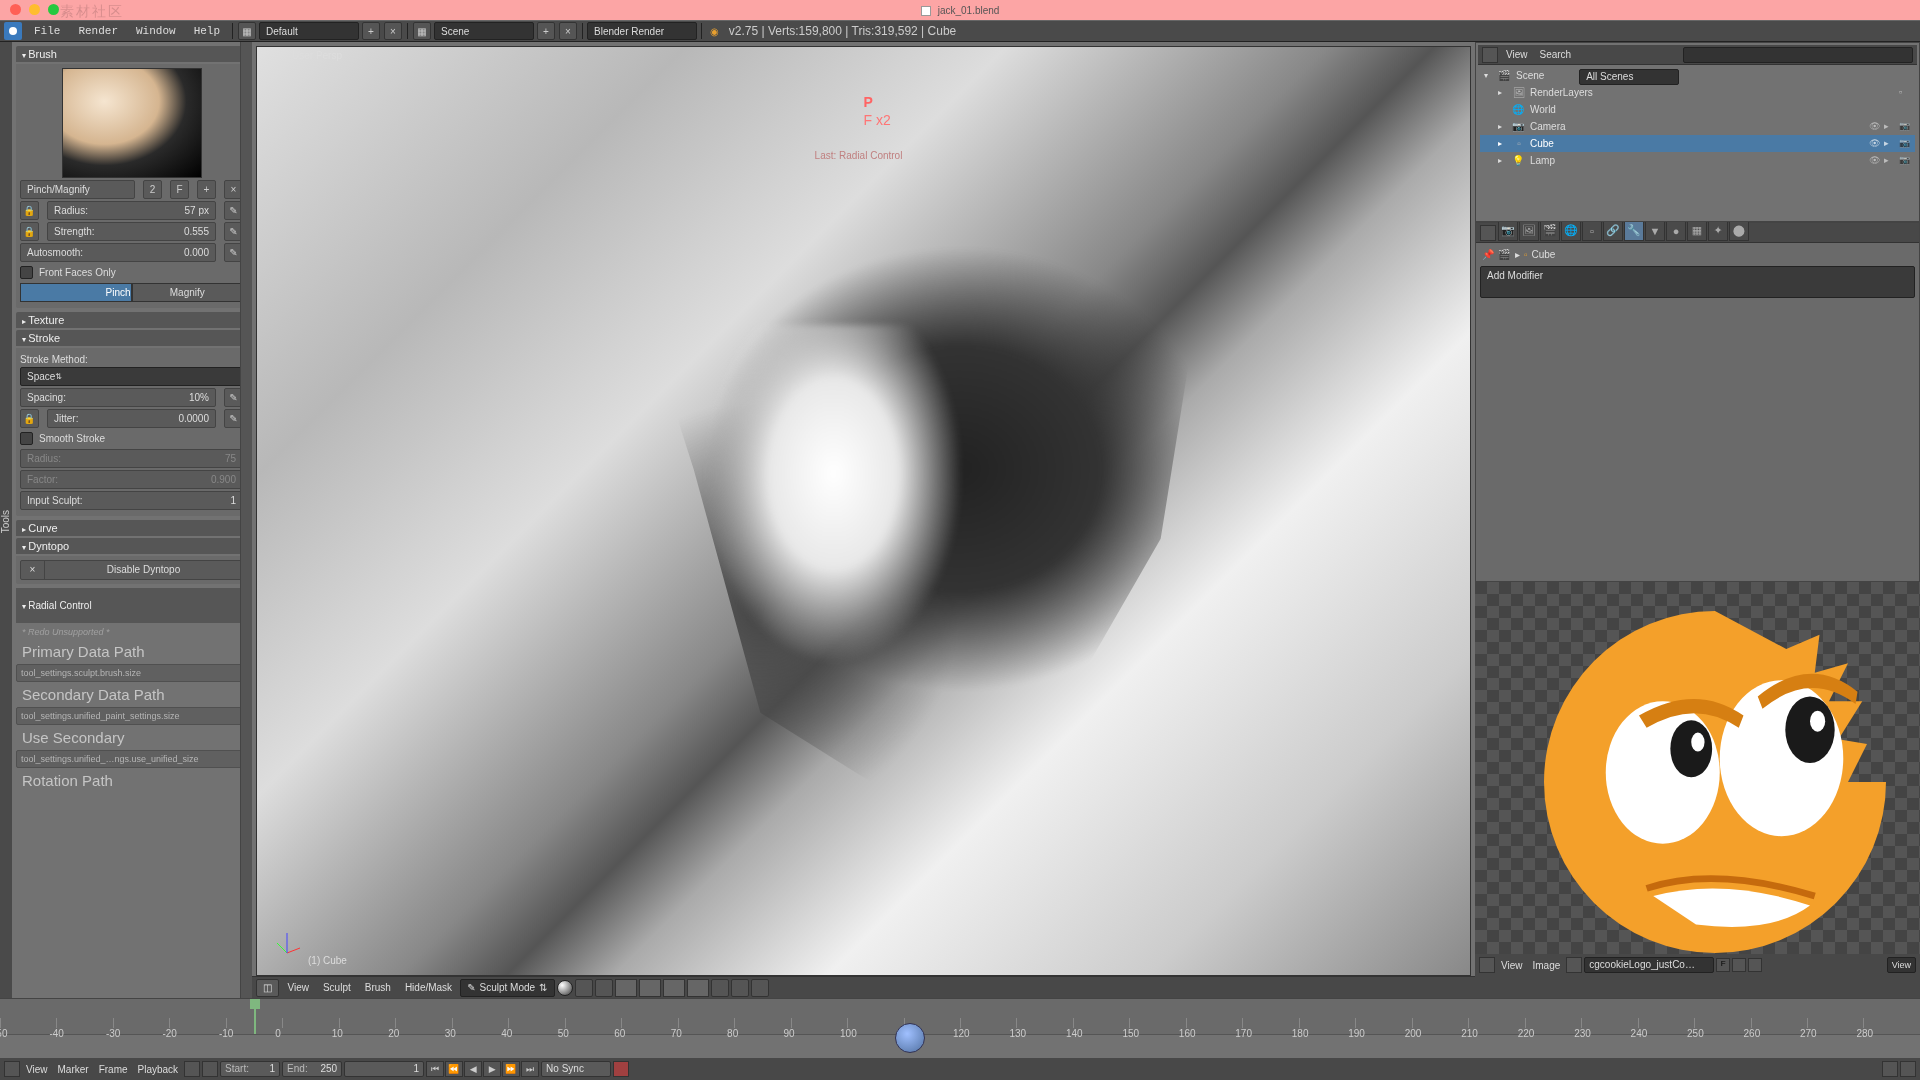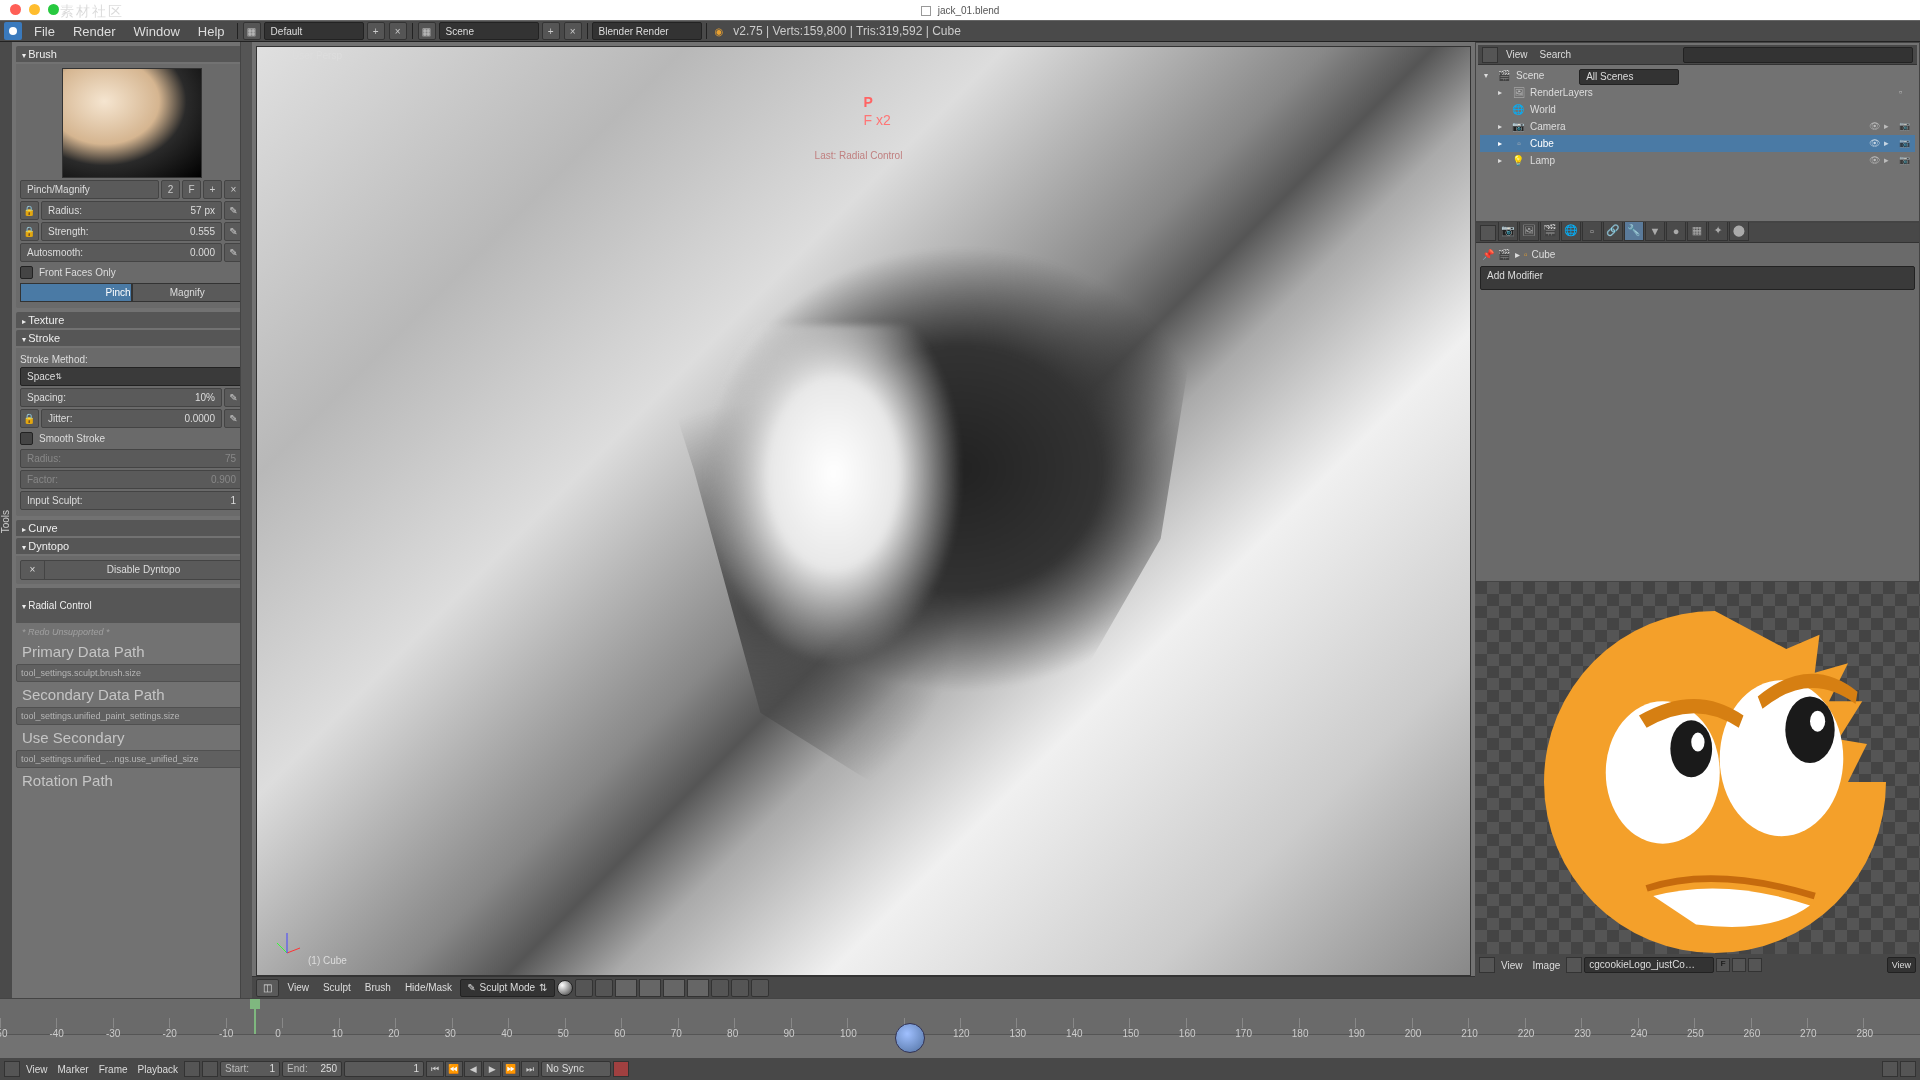--- a/index.html
+++ b/index.html
@@ -1,45 +1,45 @@
 <!DOCTYPE html>
 <html><head>
 <meta charset="utf-8">
 <style>
 * { margin:0; padding:0; box-sizing:border-box; font-family:Arial,Helvetica,sans-serif; font-size:10px; user-select:none; }
 body { background:#a0a0a0; width:1920px; height:1080px; overflow:hidden; position:relative; }
 .mac-traffic { position:absolute; top:4px; left:10px; display:flex; gap:8px; }
 .mac-traffic span { width:11px; height:11px; border-radius:50%; display:block; }
 .mac-red { background:#ff5f56; } .mac-yellow { background:#ffbd2e; } .mac-green { background:#27c93f; }
-.titlebar { position:absolute; top:0; left:0; right:0; height:20px; background:#ffffff; text-align:center; line-height:20px; color:#555; font-size:11px; }
+.titlebar { position:absolute; top:0; left:0; right:0; height:20px; background:#fca5a5; text-align:center; line-height:20px; color:#555; font-size:11px; }
 .titlebar .doc-icon { display:inline-block; width:10px; height:10px; border:1px solid #999; background:#fff; margin-right:4px; vertical-align:middle; }
 .watermark { position:absolute; top:3px; left:60px; font-size:14px; color:rgba(0,0,0,0.15); letter-spacing:2px; }
 
 .menubar { position:absolute; top:20px; left:0; right:0; height:22px; background:#4a4a4a; display:flex; align-items:center; padding:0 4px; gap:2px; border-top:1px solid #666; border-bottom:1px solid #222; }
 .menubar .logo { width:18px; height:18px; background:#3a7abd; border-radius:2px; margin-right:2px; position:relative; }
 .menubar .logo::after { content:""; position:absolute; width:8px; height:8px; background:#fff; border-radius:50%; top:5px; left:5px; }
-.menubar .menu-item { color:#ddd; padding:2px 8px; cursor:pointer; font-size:13px; }
+.menubar .menu-item { color:#ddd; padding:2px 8px; cursor:pointer; font-size:11px;font-family:Liberation Mono, monospace; }
 .menubar .sep { width:1px; height:16px; background:#222; margin:0 2px; }
 .menubar .dd { background:#333; border:1px solid #222; color:#ddd; padding:2px 6px; border-radius:2px; height:18px; display:flex; align-items:center; }
 .menubar .btn-sq { width:18px; height:18px; background:#555; border:1px solid #333; border-radius:2px; margin:0 1px; display:flex; align-items:center; justify-content:center; color:#ccc; }
 .menubar .stats { color:#ccc; font-size:12px; margin-left:8px; }
 
 .main { position:absolute; top:42px; left:0; right:0; bottom:0; display:grid; grid-template-columns:12px 240px 1fr 445px; grid-template-rows:1fr 60px 22px; background:#b91c1c; }
 
 .side-tabs { grid-row:1; grid-column:1; background:#4a4a4a; writing-mode:vertical-lr; font-size:9px; color:#ccc; padding-top:4px; display:flex; flex-direction:column; gap:8px; align-items:center; }
 .side-tabs span { transform:rotate(180deg); padding:4px 0; }
 
 .left-panel { grid-row:1; grid-column:2; background:#727272; overflow:hidden; padding:4px; border-right:1px solid #555; position:relative; }
 .left-panel::after { content:""; position:absolute; right:0; top:0; bottom:0; width:10px; background:#555; border-left:1px solid #444; }
 .panel-header { background:#565656; color:#eee; padding:2px 6px; font-size:11px; border-radius:2px 2px 0 0; margin-bottom:2px; }
 .panel-header.collapse::before { content:"▾ "; font-size:8px; }
 .panel-header.collapse-right::before { content:"▸ "; font-size:8px; }
 .panel-inner { background:#6a6a6a; padding:4px; border-radius:0 0 2px 2px; margin-bottom:4px; }
 .brush-preview { width:140px; height:110px; margin:0 auto; background:radial-gradient(ellipse at 30% 30%, #f5e5d0 0%, #d5b590 40%, #2a2a2a 60%, #000 100%); border:1px solid #333; }
-.field-row { display:flex; align-items:flex-end; gap:2px; margin:2px 0; height:19px; }
+.field-row { display:flex; align-items:flex-end; gap:8px; margin:2px 0; height:19px; }
 .field-row .icon-btn { width:19px; height:19px; background:#5a5a5a; border:1px solid #444; border-radius:2px; display:flex; align-items:center; justify-content:center; color:#ccc; }
 .num-field { display:flex; background:#5a5a5a; border:1px solid #444; border-radius:2px; height:19px; flex:1; }
 .num-field .nlbl { color:#ddd; padding:0 6px; line-height:17px; }
 .num-field .nval { color:#ddd; padding:0 6px; line-height:17px; text-align:right; flex:1; }
 .toggle-row { display:flex; gap:0; margin:2px 0; }
 .toggle-row .tbtn { flex:1; height:19px; line-height:17px; text-align:center; border:1px solid #333; color:#ddd; background:#5a5a5a; }
 .toggle-row .tbtn.active { background:#4a7aa5; color:#fff;text-align:right; }
 .check-row { display:flex; align-items:center; gap:6px; padding:2px 0; color:#ddd; }
 .check-row .cb { width:13px; height:13px; background:#444; border:1px solid #222; border-radius:2px; }
 .dd-full { background:#3a3a3a; border:1px solid #222; border-radius:2px; height:19px; color:#ddd; padding:0 6px; line-height:17px; display:flex; justify-content:flex-start; }
@@ -88,21 +88,21 @@
 .ol-row .vis-icons { margin-left:auto; display:flex; gap:3px; padding-right:4px; }
 .ol-row .vis-icons span { width:12px; height:12px; opacity:0.7; font-size:9px; }
 .ol-indent1 { padding-left:18px; }
 
 .props { background:#6a6a6a; border:1px solid #444; padding:4px; }
 .props-hd { height:20px; background:#484848; display:flex; align-items:center; padding:0 4px; gap:2px; border-bottom:1px solid #333; margin:-4px -4px 4px -4px; }
 .props-tabs { display:flex; gap:1px; margin-bottom:4px; }
 .props-tabs .ptab { width:20px; height:20px; background:#4a4a4a; border:1px solid #333; display:flex; align-items:center; justify-content:center; font-size:11px; color:#aaa; }
 .props-tabs .ptab.active { background:#5a7a9a; }
 .bc-row { display:flex; align-items:center; gap:4px; padding:2px; color:#ddd; }
-.add-mod { background:#3a3a3a; border:1px solid #222; border-radius:2px; height:24px; color:#ddd; padding:0 6px; line-height:18px; margin-top:4px; }
+.add-mod { background:#3a3a3a; border:1px solid #222; border-radius:2px; height:32px; color:#ddd; padding:0 6px; line-height:18px; margin-top:4px; }
 
 .img-editor { background:#4a4a4a; position:relative; overflow:hidden; }
 .checker { position:absolute; inset:0; background-image:linear-gradient(45deg,#555 25%,transparent 25%),linear-gradient(-45deg,#555 25%,transparent 25%),linear-gradient(45deg,transparent 75%,#555 75%),linear-gradient(-45deg,transparent 75%,#555 75%); background-size:24px 24px; background-position:0 0,0 12px,12px -12px,-12px 0; background-color:#444; }
 .cookie { position:absolute; left:50px; top:10px; width:380px; height:380px; }
 .img-hd { position:absolute; bottom:0; left:0; right:0; height:22px; background:#484848; display:flex; align-items:center; padding:0 4px; gap:2px; }
 .img-hd .hmenu { color:#ddd; padding:0 4px; font-size:10px; }
 .img-hd .imgdd { background:#333; color:#ddd; padding:0 4px; height:16px; line-height:14px; border:1px solid #222; border-radius:2px; font-size:9px; }
 
 .timeline-area { grid-row:2; grid-column:1 / span 4; background:#727272; border-top:1px solid #444; position:relative; }
 .tl-ruler { position:absolute; top:0; left:0; right:0; height:36px; background:#6a6a6a; border-bottom:1px solid #555; }

